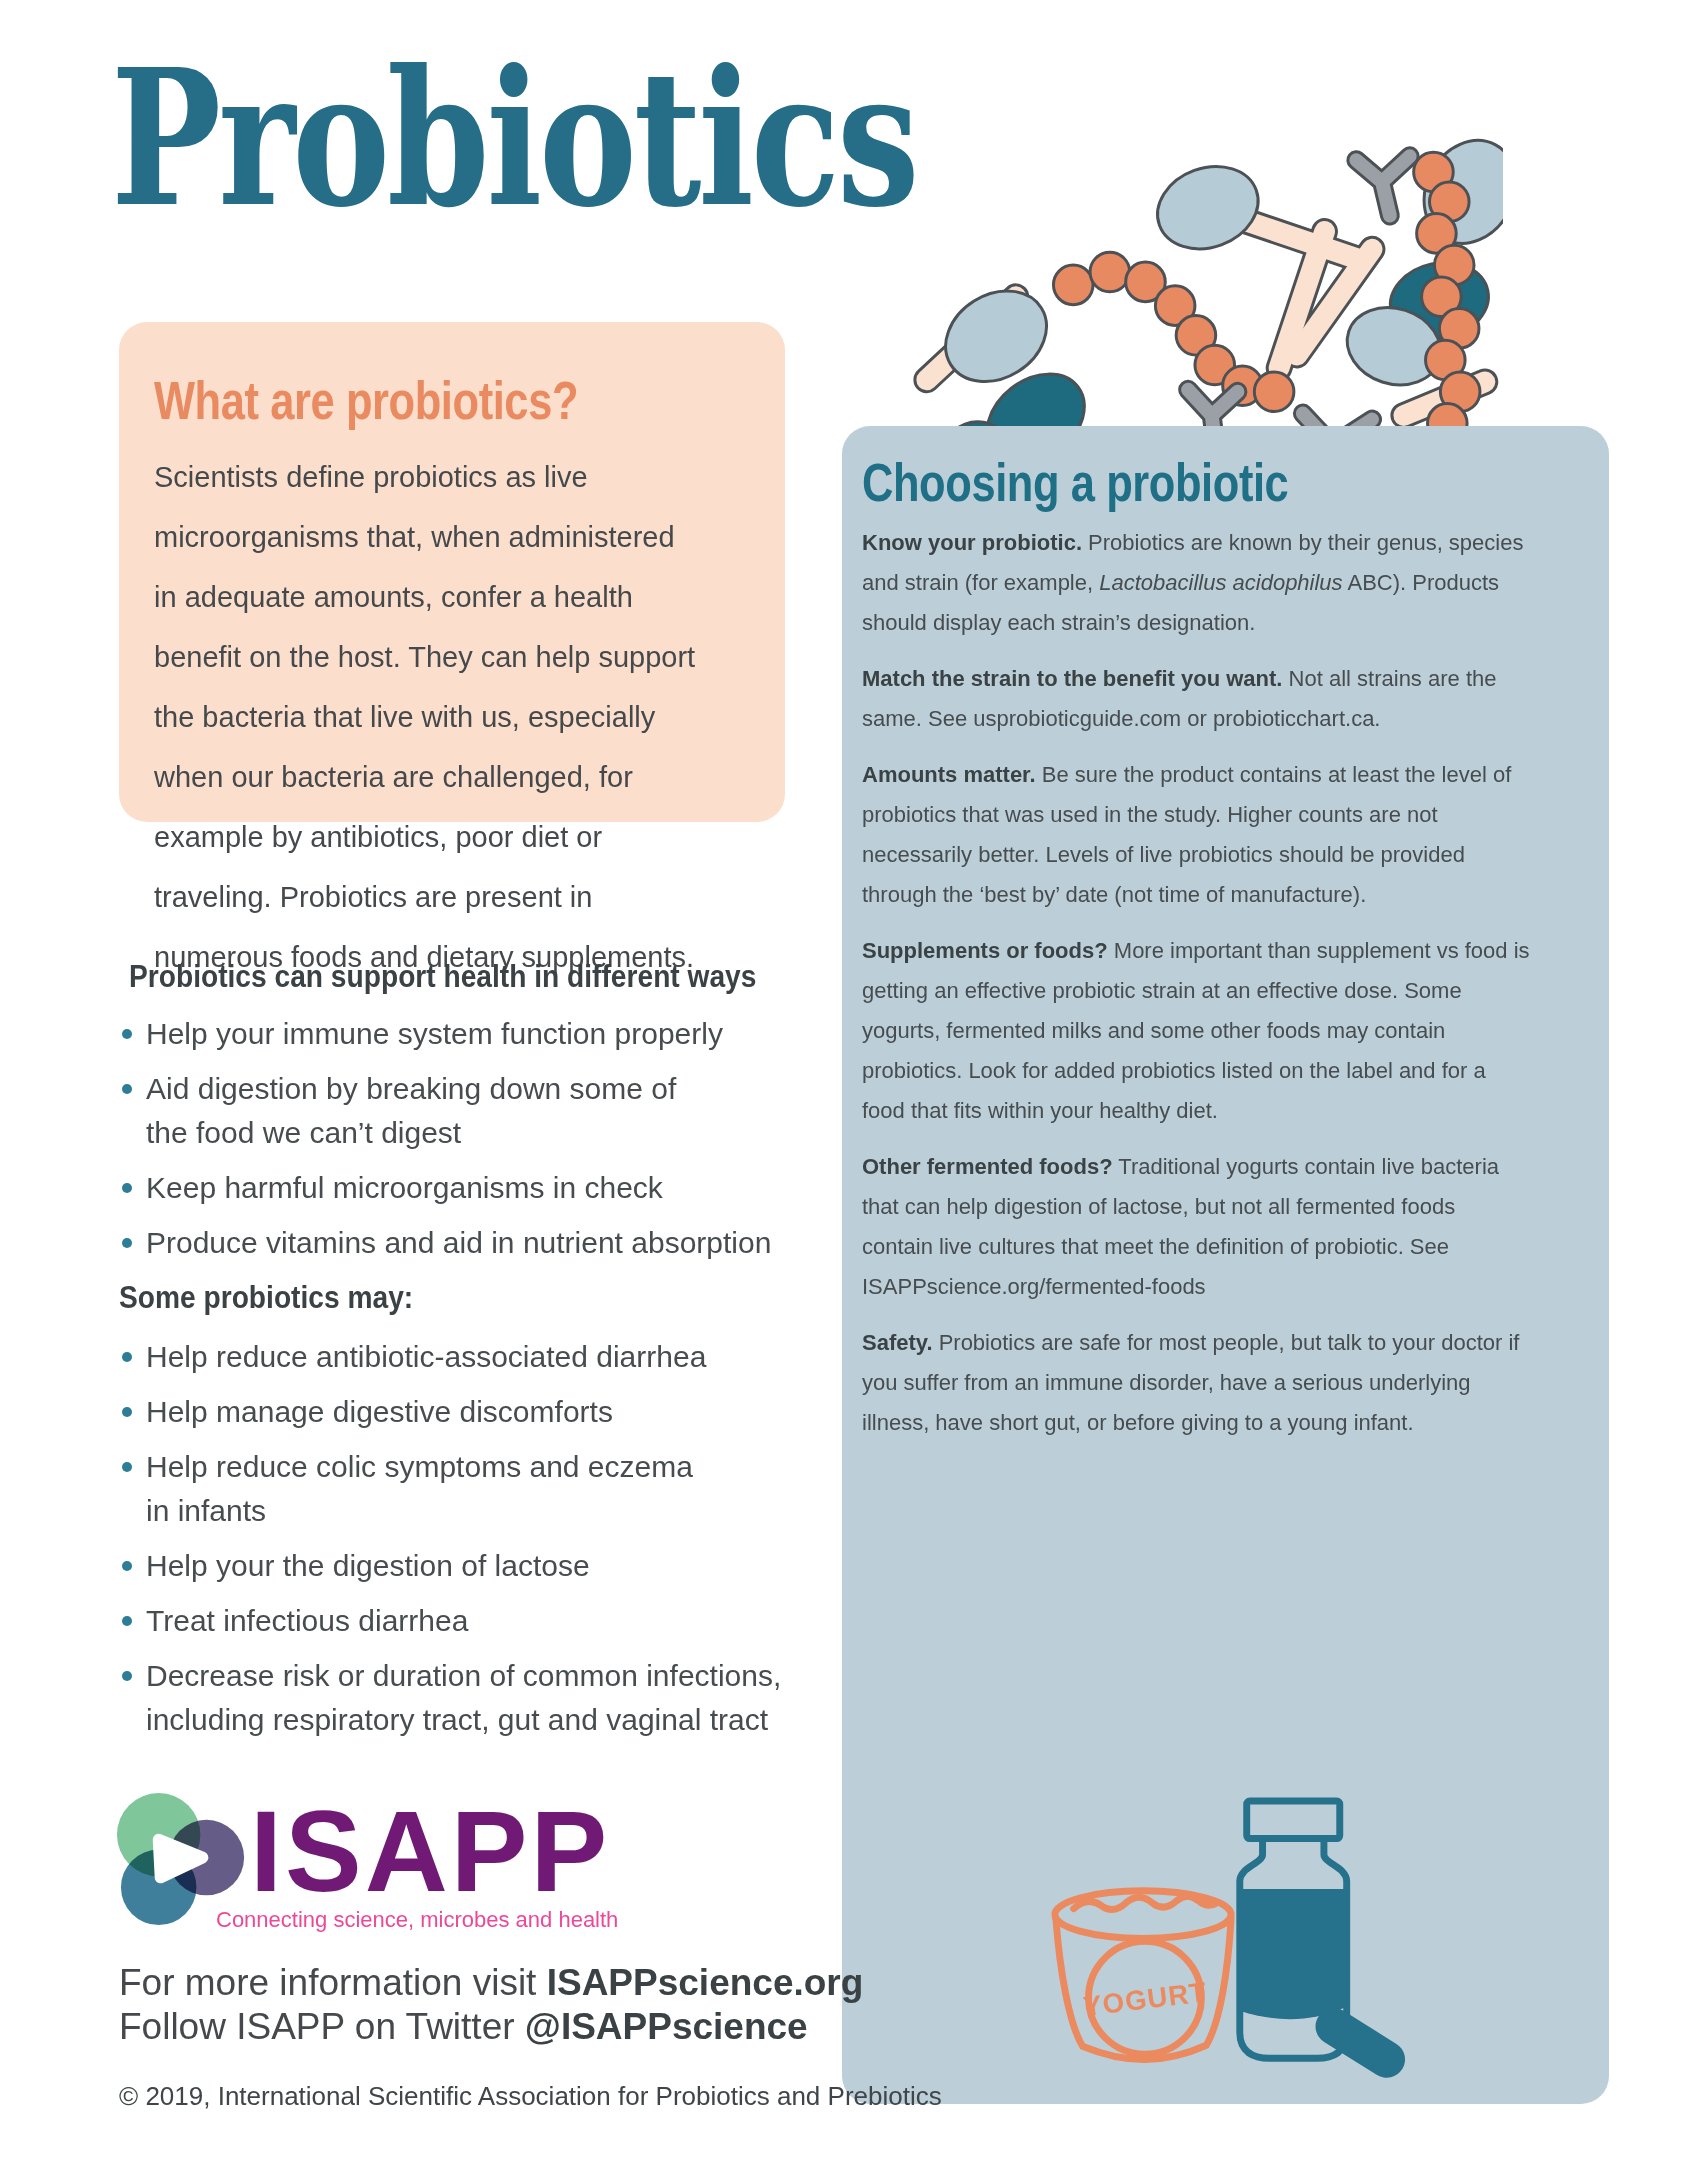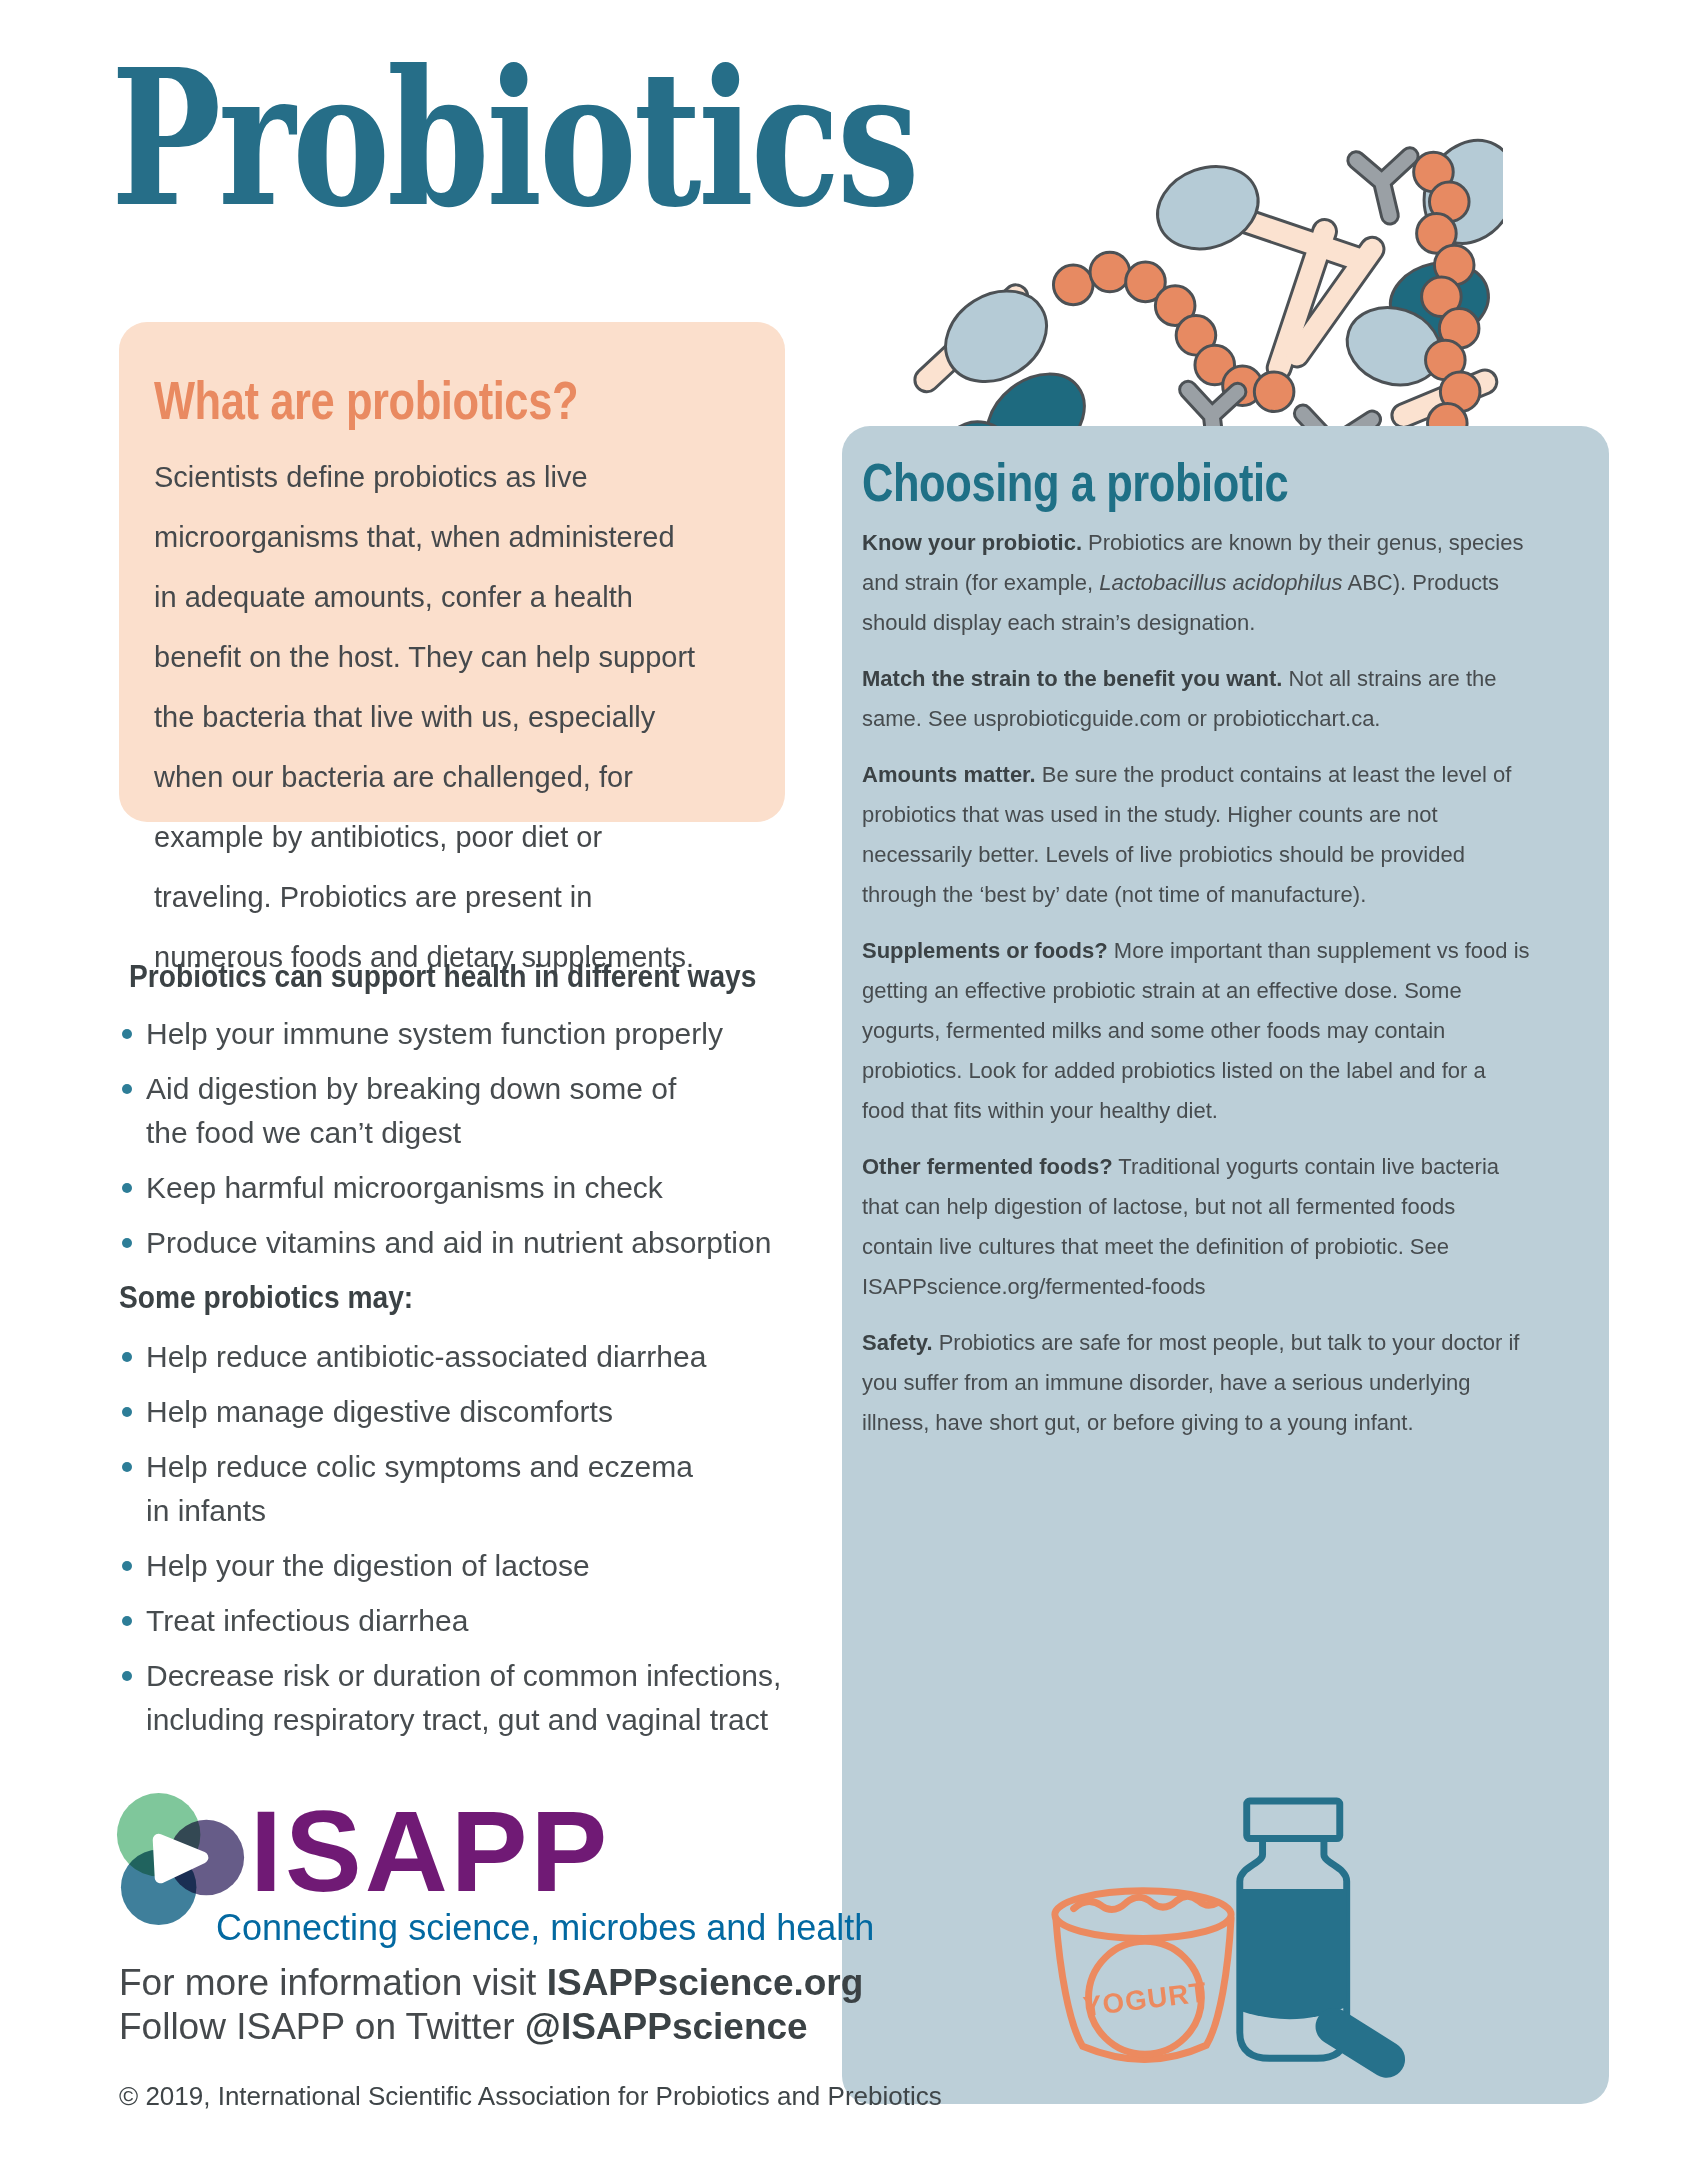--- a/index.html
+++ b/index.html
@@ -30,21 +30,21 @@
   .dot{width:10px;height:10px;border-radius:50%;background:#2d7d97;margin:17px 14px 0 3px;flex:none;}
   .item-text{font-size:30px;line-height:44px;white-space:pre-line;color:#474c4f;}
 
   .bluebody{margin-top:8px;width:668px;}
   .bluebody p{font-size:22px;line-height:40px;margin:0 0 16px 0;color:#474c4f;}
   .bluebody b{color:#3b4245;}
   .it{font-style:italic;}
 
   .isapp-word{position:absolute;left:250px;top:1794px;font-size:115px;font-weight:bold;
         color:#701a75;line-height:1;letter-spacing:3px;}
-  .tagline{position:absolute;left:216px;top:1907px;font-size:36px;color:#0369a1;}
+  .tagline{position:absolute;left:216px;top:1907px;font-size:22px;color:#ec4899;}
 
   .footline{position:absolute;left:119px;font-size:37px;color:#45494c;white-space:nowrap;}
   .footline b{color:#3b4245;margin-top:36px;}
   .foot-1{top:1962px;}
   .foot-2{top:2006px;}
   .copyright{position:absolute;left:119px;top:2081px;font-size:26px;color:#3f4548;}
 </style>
 </head>
 <body>
 

